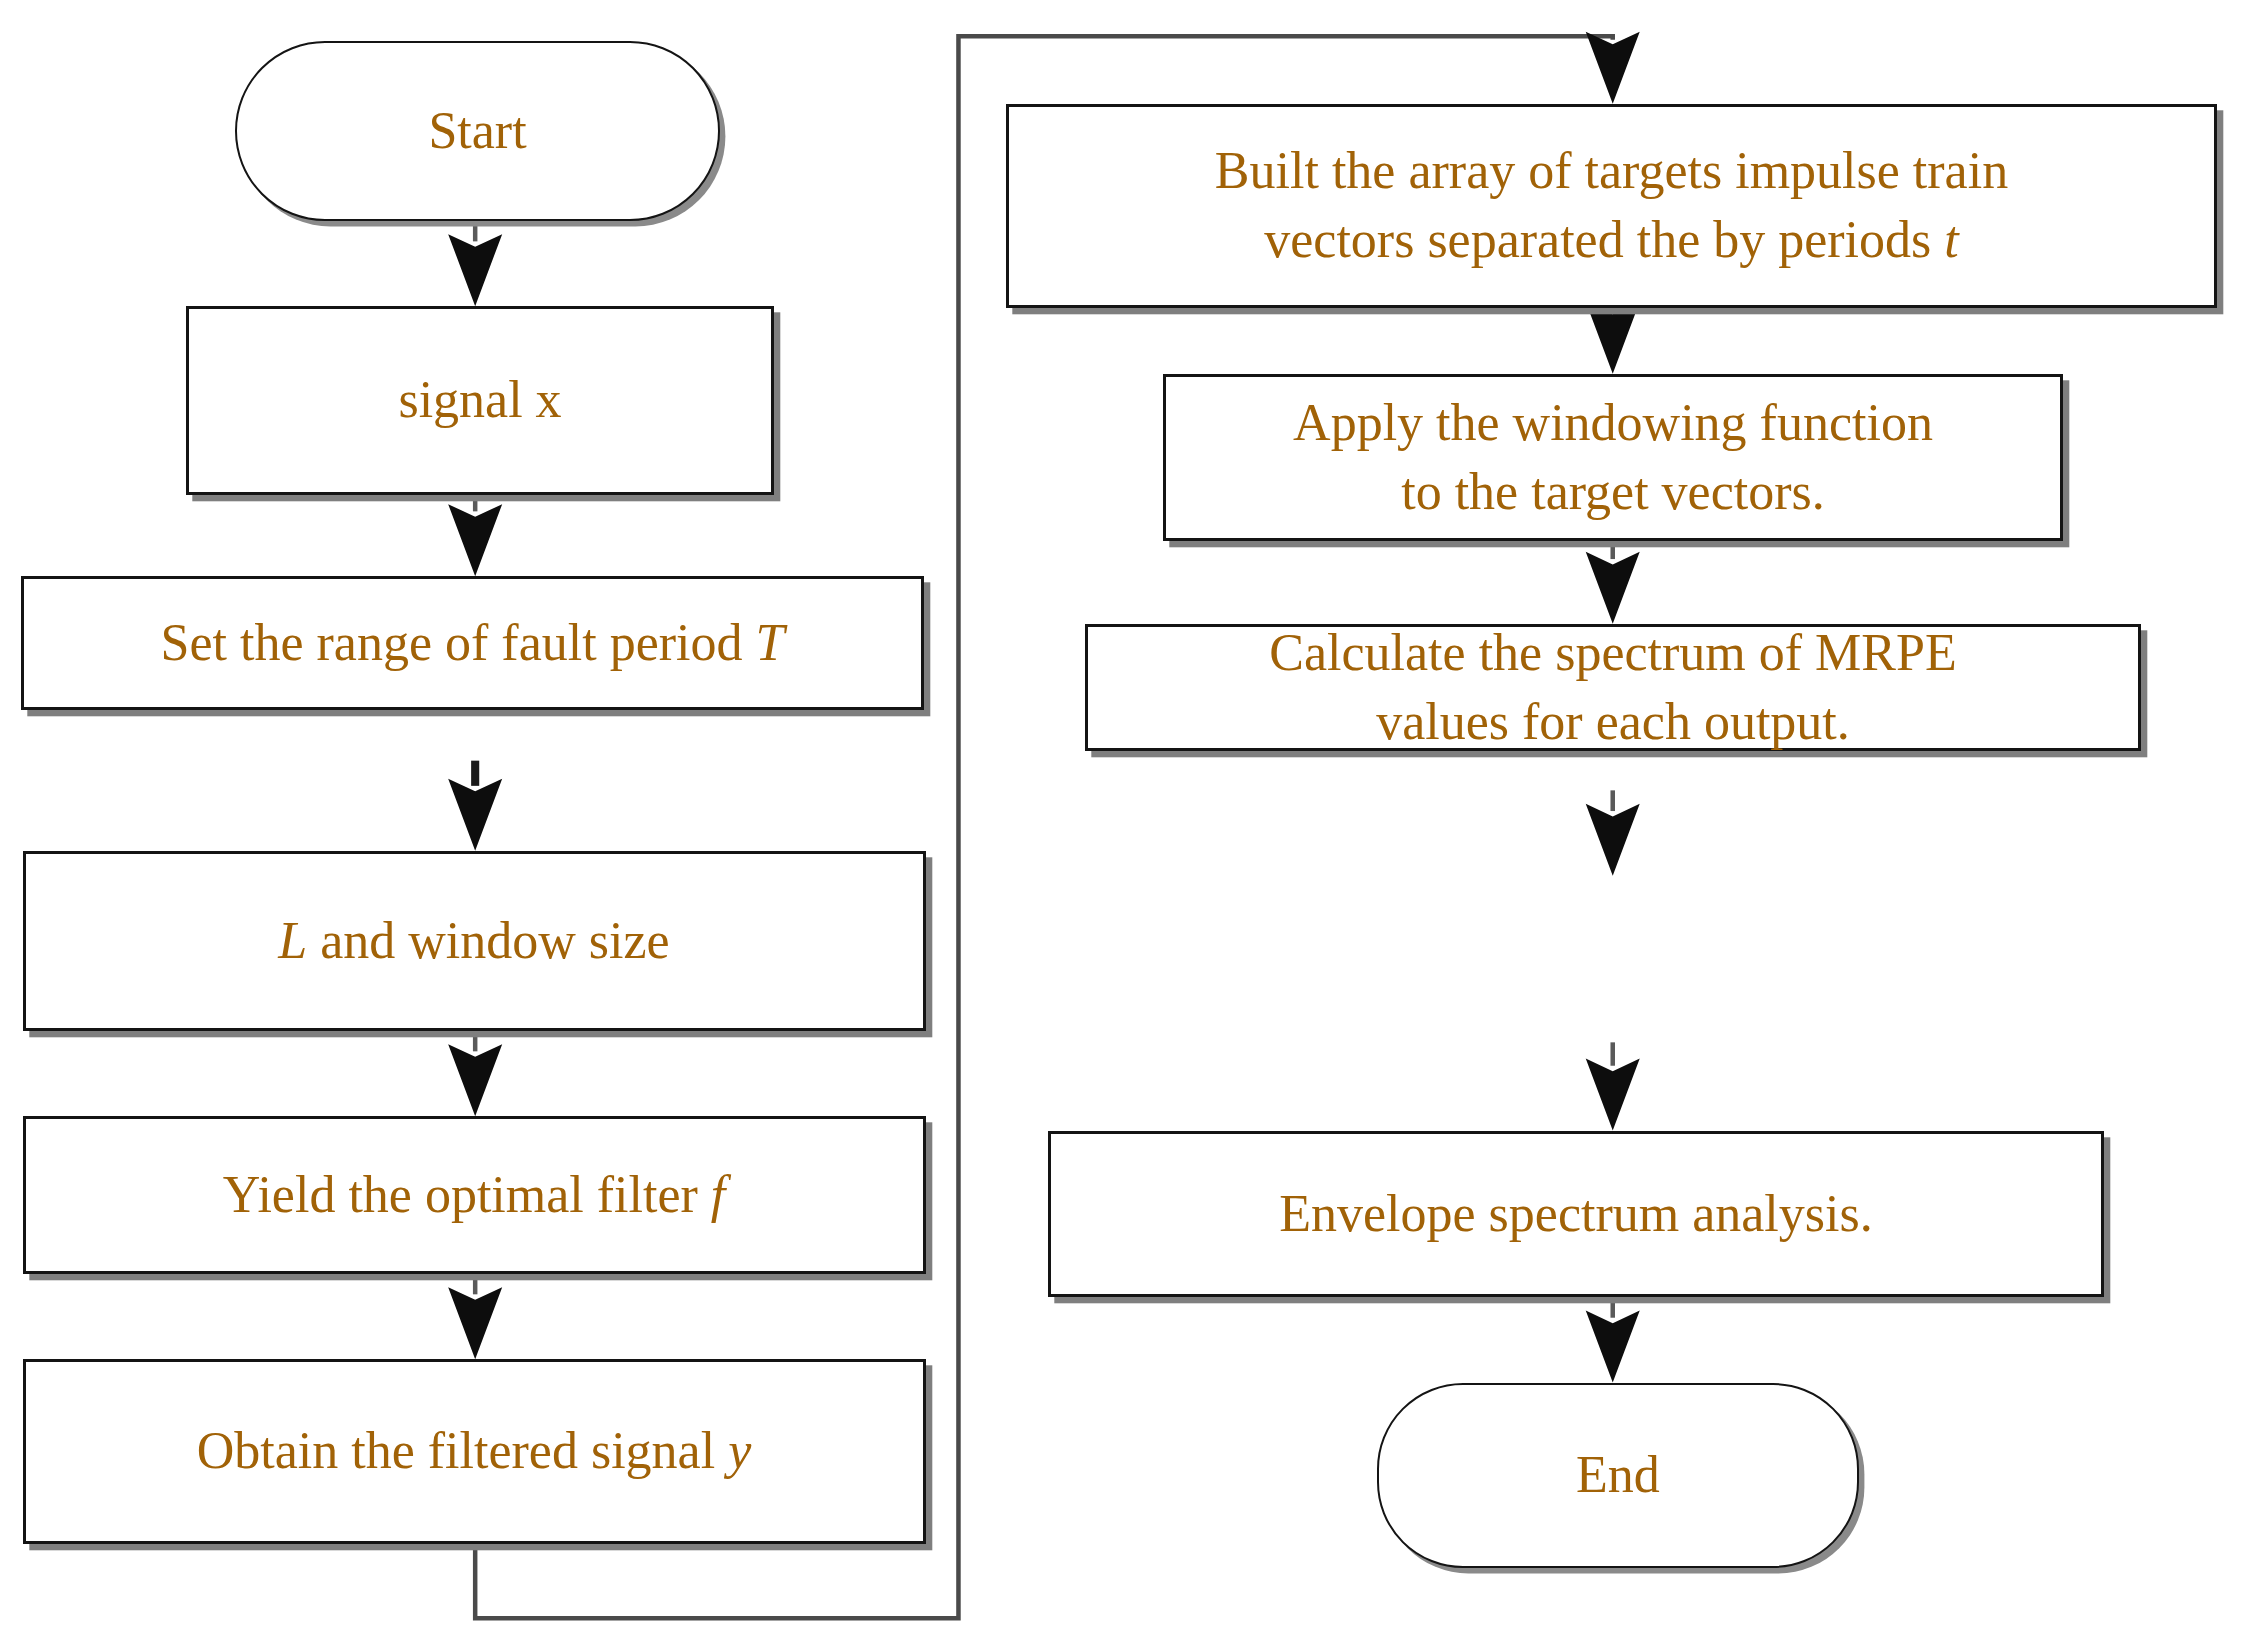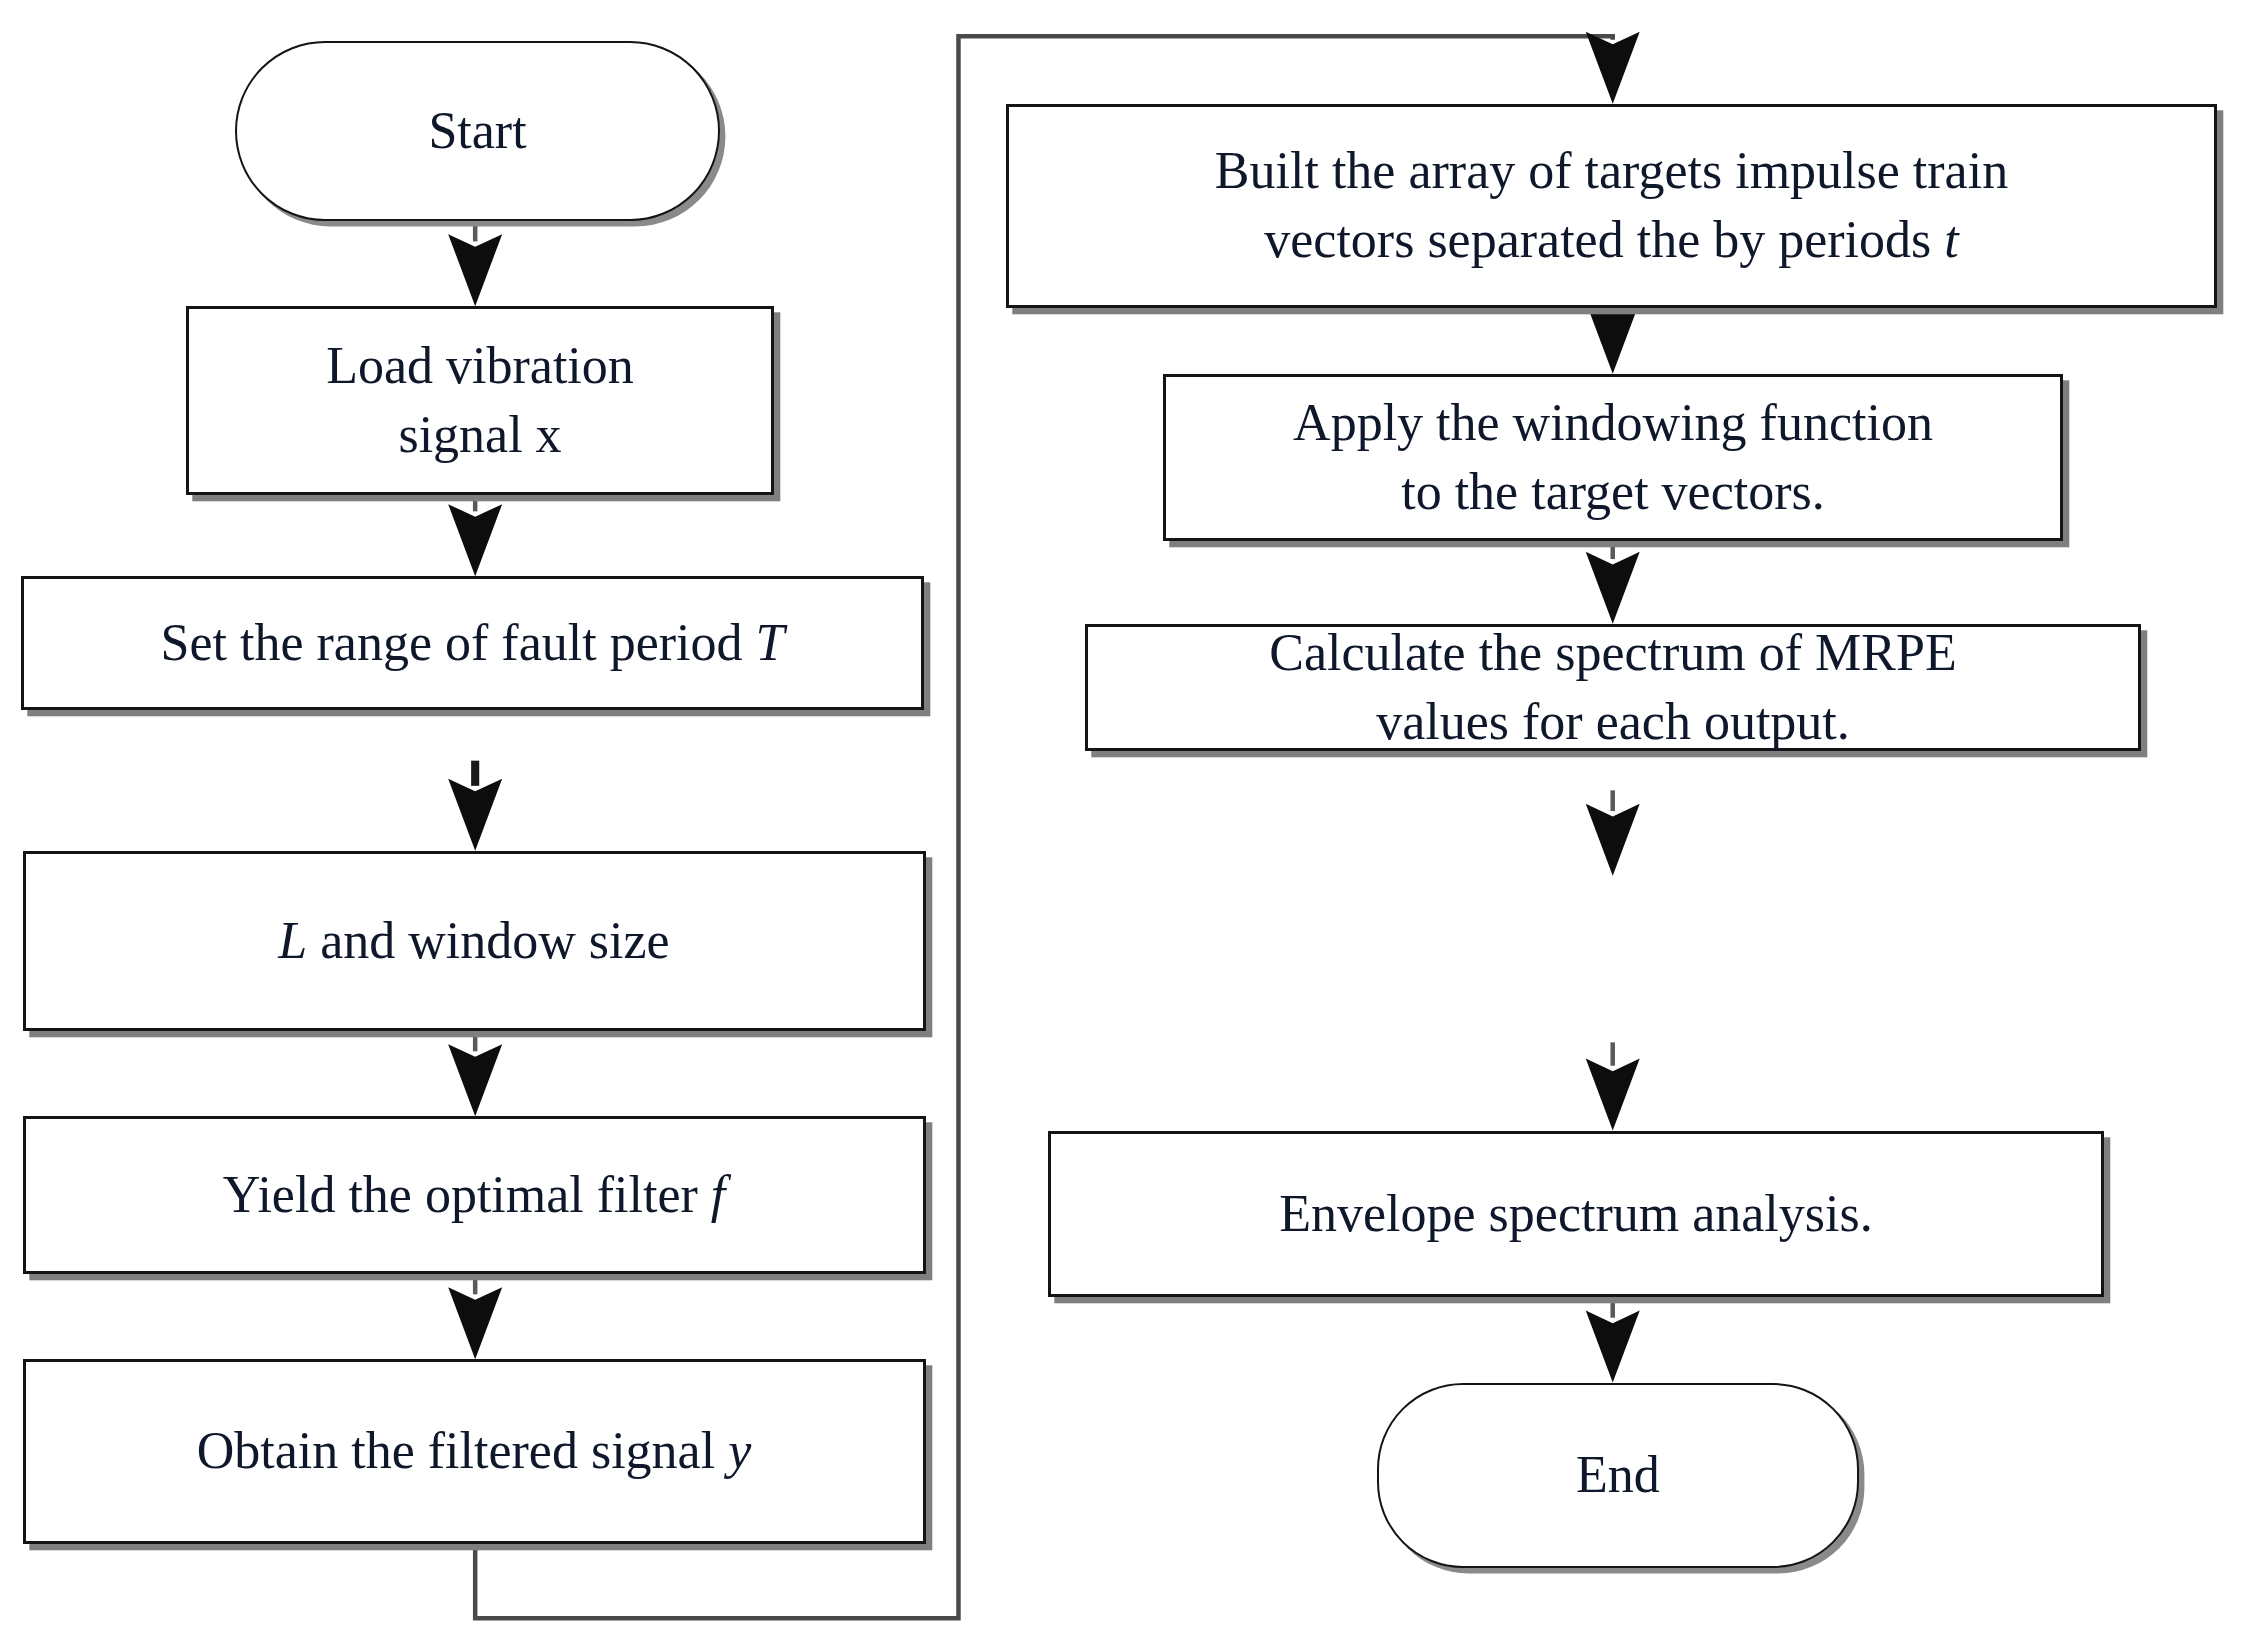--- a/index.html
+++ b/index.html
@@ -2,21 +2,21 @@
 <html style="font-size:14.4px"><head>
 <meta charset="utf-8">
 <style>
   html, body { margin: 0; padding: 0; background: #ffffff; }
   .canvas {
     position: relative;
     width: 2249px;
     height: 1650px;
     background: #ffffff;
     font-family: "Liberation Serif", "DejaVu Serif", serif;
-    color: #0f172a;
+    color: #a16207;
     overflow: hidden;
   }
   svg.wires {
     position: absolute;
     left: 0; top: 0;
     width: 2249px; height: 1650px;
     pointer-events: none;
   }
   .node {
     position: absolute;
@@ -86,21 +86,20 @@
     <polygon points="1762,893 1792,907 1822,893 1792,973" fill="#0d0d0d"></polygon>
     <polygon points="1762,1176 1792,1190 1822,1176 1792,1256" fill="#0d0d0d"></polygon>
     <polygon points="1762,1456 1792,1470 1822,1456 1792,1536" fill="#0d0d0d"></polygon>
   </svg>
 
   <div class="node stadium" id="node-start">
     <span class="line">Start</span>
   </div>
 
   <div class="node" id="node-load">
-    <span class="line">Load vibration</span>
     <span class="line">signal x</span>
   </div>
 
   <div class="node" id="node-set-range">
     <span class="line"><span>Set the range of fault period </span><span class="var">T</span></span>
   </div>
 
   <div class="node" id="node-select">
     <span class="line"><span class="var">L</span><span> and window size</span></span>
   </div>

